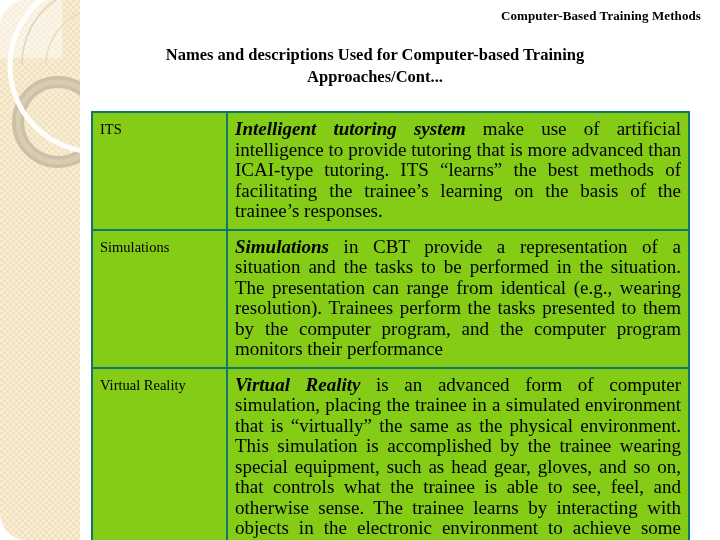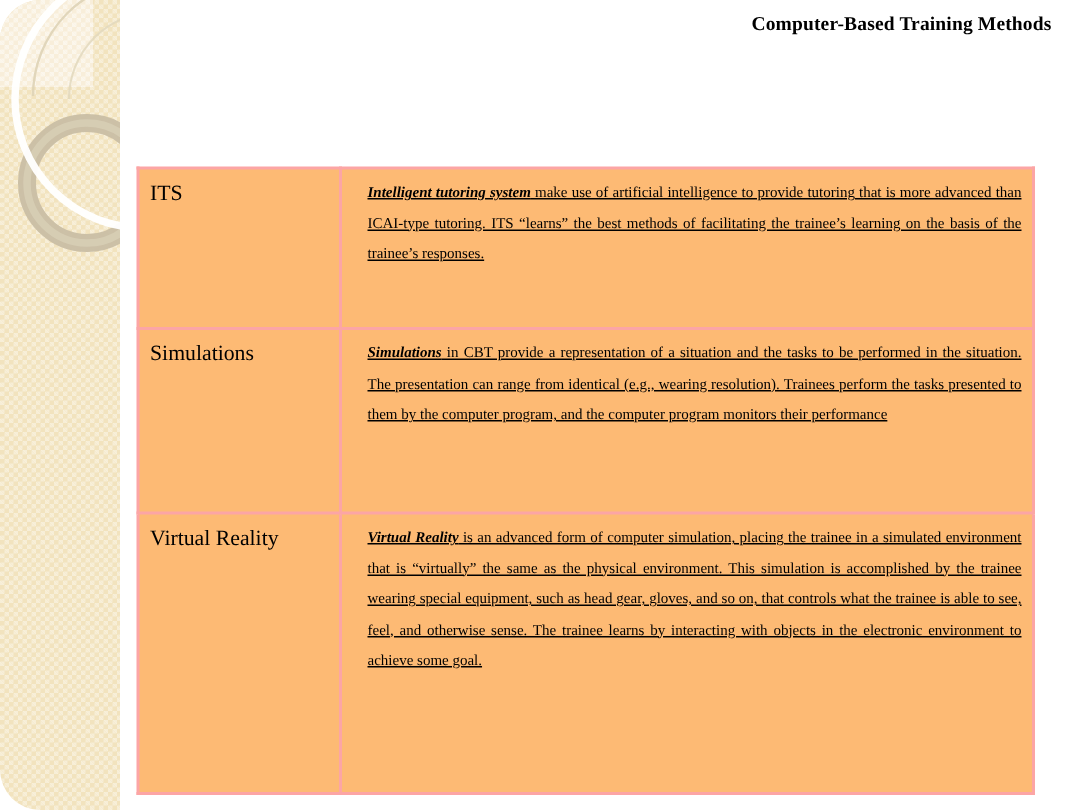--- a/index.html
+++ b/index.html
@@ -92,39 +92,38 @@
   
   #content-table {
     position: absolute;
     left: 91px;
     top: 111px;
     width: 599px;
     border-collapse: collapse;
     table-layout: fixed;
   }
   #content-table td {
-    border: 2px solid #fca5a5;
+    border: 2px solid #0f766e;
     vertical-align: top;
     color: #000000;
-    background: #fdba74;
+    background: #84cc16;
   }
   td.term-cell {
     width: 121px;
     font-size: 14.5px;
     line-height: 20px;
     padding: 6px 5px 6px 7px;
     white-space: nowrap;
   }
   td.desc-cell {
-    font-size: 10px;
+    font-size: 19px;
     line-height: 20.5px;
-    padding: 6px 7px 7px 17px;
+    padding: 6px 7px 7px 7px;
     text-align: justify;
     text-justify: inter-word;
-    text-decoration: underline;
   }
   td.desc-cell .lead {
     font-weight: bold;
     font-style: italic;
   }
   #row-its .term-cell, #row-its .desc-cell { height: 92px; }
   #row-simulations .term-cell, #row-simulations .desc-cell { height: 108px; }
   #row-virtual-reality .term-cell, #row-virtual-reality .desc-cell { height: 172px; }
 </style>
 </head>
@@ -139,20 +138,22 @@
       <circle cx="58" cy="122" r="40" fill="none" stroke="#d8cfb6" stroke-width="5" opacity="0.8"></circle>
       <path d="M 96 -20 A 86 86 0 0 0 10 66 A 86 86 0 0 0 96 152" fill="none" stroke="#ffffff" stroke-width="5" opacity="0.95"></path>
       <path d="M 100 -14 A 78 78 0 0 0 22 64" fill="none" stroke="#ded3b6" stroke-width="1.6" opacity="0.9"></path>
       <path d="M 104 8 A 58 58 0 0 0 46 66" fill="none" stroke="#e2d8bd" stroke-width="1.4" opacity="0.85"></path>
     </svg>
   </div>
 
   <div id="header-text">Computer-Based Training Methods</div>
 
   <div id="slide-title">
+    <span class="tline">Names and descriptions Used for Computer-based Training</span>
+    <span class="tline">Approaches/Cont...</span>
   </div>
 
   <table id="content-table">
     <tbody>
       <tr id="row-its">
         <td class="term-cell">ITS</td>
         <td class="desc-cell">
           <span class="lead">Intelligent tutoring system</span><span> make use of artificial intelligence to provide tutoring that is more advanced than ICAI-type tutoring. ITS “learns” the best methods of facilitating the trainee’s learning on the basis of the trainee’s responses.</span>
         </td>
       </tr>

